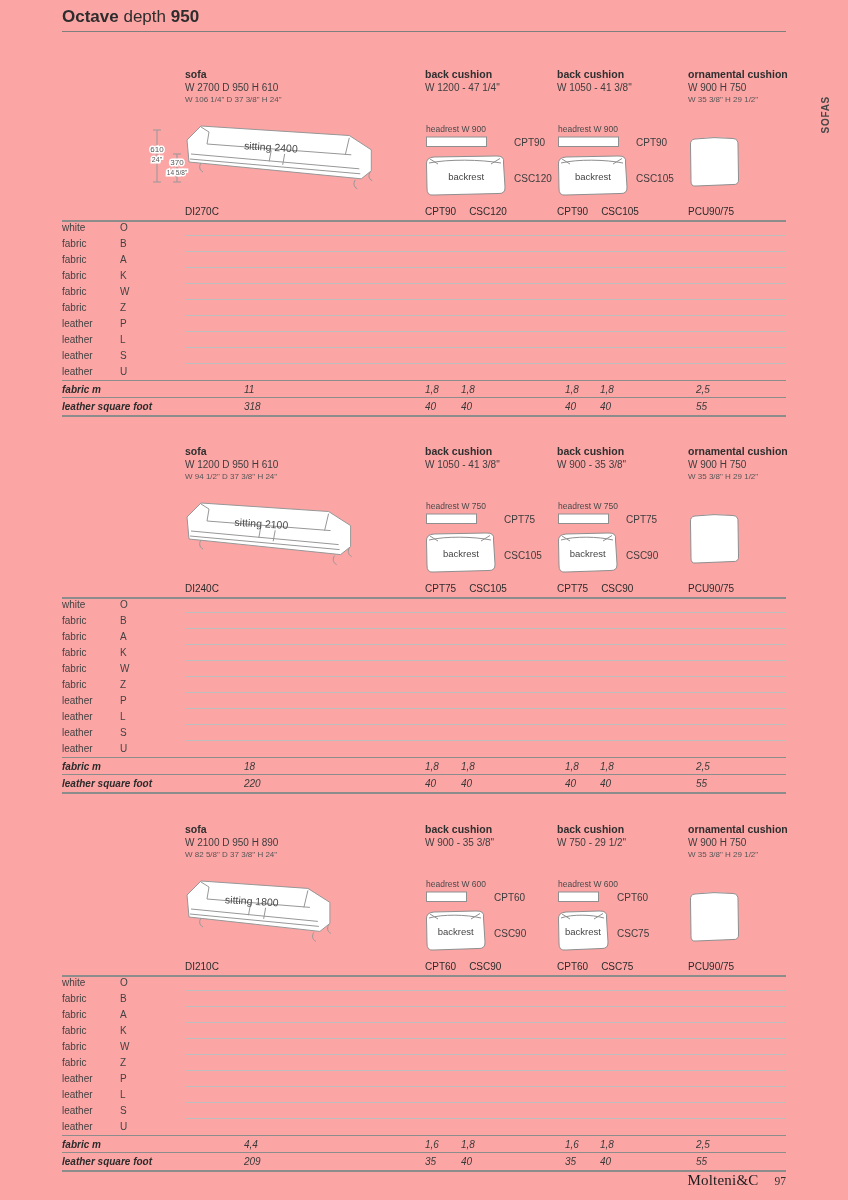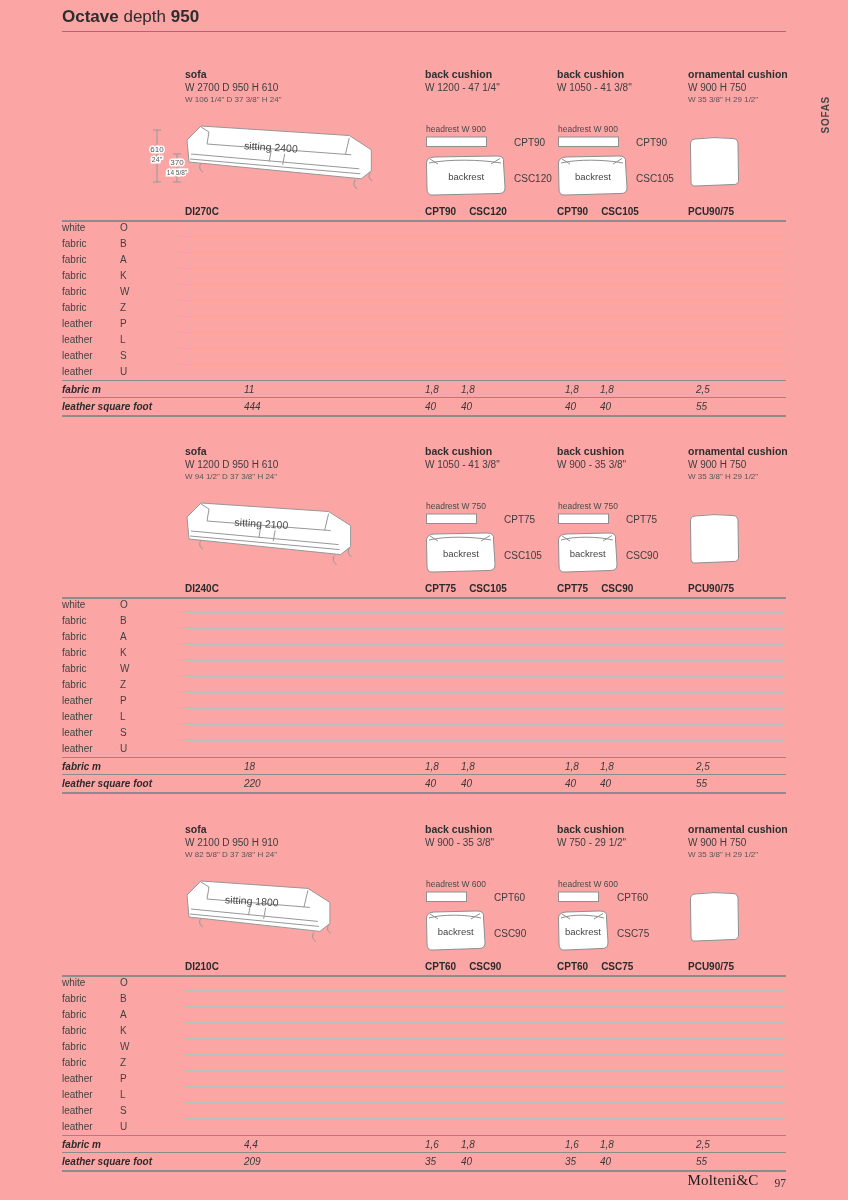--- a/index.html
+++ b/index.html
@@ -19,40 +19,40 @@
   .x-sofa{left:185px;} .x-c1{left:425px;} .x-c2{left:557px;} .x-orn{left:688px;}
   .colhead{position:absolute;top:0;margin-top:8px;}
   .h-name{font-weight:bold;font-size:10.5px;color:#2f2f2f;}
   .h-mm{font-size:10px;color:#3d3d3d;margin-top:2px;}
   .h-in{font-size:8px;color:#555;margin-top:2px;}
 
   .sofa-draw{position:absolute;left:148px;top:58px;width:250px;height:88px;}
   .cushion-draw{position:absolute;top:62px;width:150px;height:82px;}
   .orn-draw{position:absolute;top:76px;width:52px;height:52px;}
 
-  .code{position:absolute;top:146px;font-weight:bold;font-size:10px;color:#2b2b2b;}
+  .code{position:absolute;top:146px;font-weight:normal;font-size:10px;color:#2b2b2b;}
   .code .csc{margin-left:13px;}
 
   
   .tbl-top{position:absolute;left:62px;top:160px;width:724px;height:2px;background:#8c8c8c;}
   .mrow{position:absolute;left:0;width:848px;height:16px;}
   .mtype{position:absolute;left:62px;top:2px;font-size:10px;color:#424242;}
   .mcode{position:absolute;left:120px;top:2px;font-size:10px;color:#424242;}
   .mline{position:absolute;left:185px;right:62px;bottom:0;height:1px;background:#bdbdbd;}
   .sumline{position:absolute;left:62px;width:724px;height:1px;background:#8c8c8c;}
   .l1{top:320px;} .l2{top:337px;}
   .srow{position:absolute;left:0;width:848px;height:16px;font-style:italic;}
   .row-fabric{top:321px;} .row-leather{top:338px;}
   .slabel{position:absolute;left:62px;top:3px;font-weight:bold;font-size:10px;color:#2b2b2b;}
   .val{position:absolute;top:3px;font-size:10px;color:#3a3a3a;}
   .v0{left:197px;margin-left:47px;}.v1{left:425px;}.v2{left:461px;}.v3{left:565px;}.v4{left:600px;}.v5{left:696px;}
   .tbl-bottom{position:absolute;left:62px;top:355px;width:724px;height:2px;background:#8c8c8c;}
 
   
-  .footer{position:absolute;top:1172px;right:62px;display:flex;align-items:flex-end;gap:16px;}
+  .footer{position:absolute;top:1172px;right:62px;display:flex;align-items:center;gap:16px;}
   .brand{font-family:"Liberation Serif",serif;font-size:15px;color:#1d1d1d;letter-spacing:.2px;}
   .pagenum{font-family:"Liberation Serif",serif;font-size:11.5px;color:#333;}
 </style>
 </head>
 <body>
 
 <div class="page">
 
   <div class="title">
     <span class="bold">Octave</span>
@@ -208,21 +208,21 @@
       <span class="val v0">11</span>
       <span class="val v1">1,8</span>
       <span class="val v2">1,8</span>
       <span class="val v3">1,8</span>
       <span class="val v4">1,8</span>
       <span class="val v5">2,5</span>
     </div>
     <div class="sumline l2"></div>
     <div class="srow row-leather">
       <span class="slabel">leather square foot</span>
-      <span class="val v0">444</span>
+      <span class="val v0">318</span>
       <span class="val v1">40</span>
       <span class="val v2">40</span>
       <span class="val v3">40</span>
       <span class="val v4">40</span>
       <span class="val v5">55</span>
     </div>
     <div class="tbl-bottom"></div>
   </div>
 
   <div class="section" style="top: 437px;">
@@ -375,21 +375,21 @@
       <span class="val v4">40</span>
       <span class="val v5">55</span>
     </div>
     <div class="tbl-bottom"></div>
   </div>
 
   <div class="section" style="top: 815px;">
 
     <div class="colhead x-sofa">
       <div class="h-name">sofa</div>
-      <div class="h-mm">W 2100 D 950 H 910</div>
+      <div class="h-mm">W 2100 D 950 H 890</div>
       <div class="h-in">W 82 5/8" D 37 3/8" H 24"</div>
     </div>
     <div class="colhead x-c1">
       <div class="h-name">back cushion</div>
       <div class="h-mm">W 900 - 35 3/8"</div>
     </div>
     <div class="colhead x-c2">
       <div class="h-name">back cushion</div>
       <div class="h-mm">W 750 - 29 1/2"</div>
     </div>

